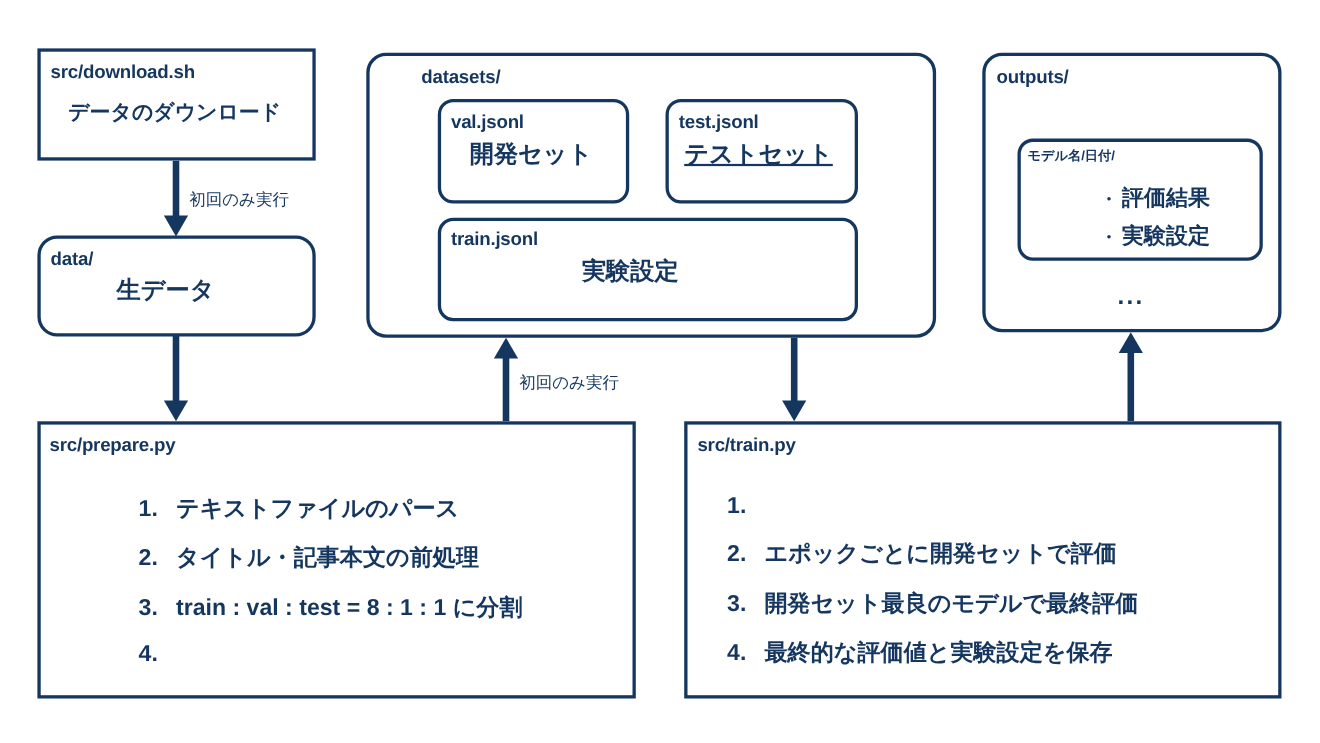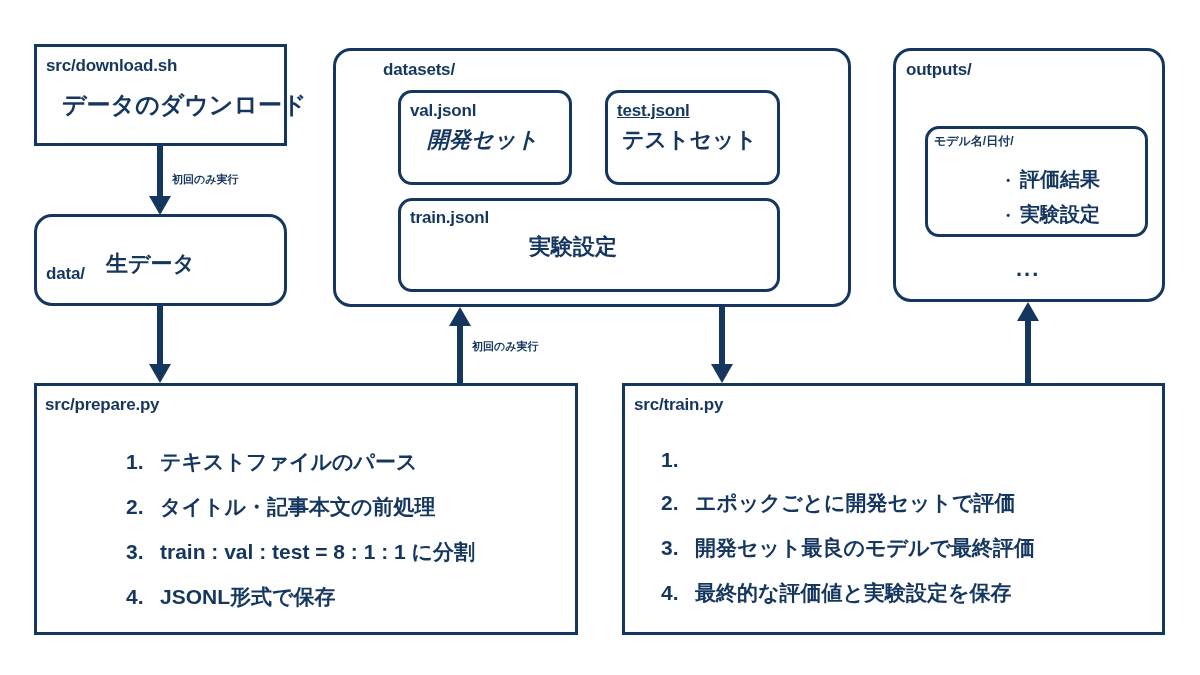--- a/index.html
+++ b/index.html
@@ -34,27 +34,27 @@
     letter-spacing:-0.2px;
   }
   .jp{
     position:absolute;
     font-weight:bold;
     color:#14365f;
     white-space:nowrap;
     line-height:1;
   }
   .jp.big{font-size:22px;}
-  .jp.mid{font-size:24px;}
+  .jp.mid{font-size:19px;}
 
   .arrow-label{
     position:absolute;
-    font-weight:bold;
-    color:#14365f;
-    font-size:11px;
+    font-weight:normal;
+    color:#14365f;
+    font-size:15px;
     white-space:nowrap;
     line-height:1;
   }
 
   .alist{
     position:absolute;
     color:#14365f;
     font-weight:bold;
     font-size:21px;
   }
@@ -138,33 +138,33 @@
     </g>
   </svg>
 
   <div class="box sq" style="left:34px;top:44px;width:253px;height:102px;"></div>
   <div class="tag" style="left:46px;top:57px;text-align:center;">src/download.sh</div>
   <div class="jp mid" style="left:62px;top:93px;">データのダウンロード</div>
 
   <div class="arrow-label" style="left:172px;top:174px;">初回のみ実行</div>
 
   <div class="box rnd" style="left:34px;top:214px;width:253px;height:92px;"></div>
-  <div class="tag" style="left:46px;top:227px;margin-top:38px;">data/</div>
+  <div class="tag" style="left:46px;top:227px;">data/</div>
   <div class="jp big" style="left:106px;top:253px;">生データ</div>
 
   <div class="box rnd" style="left:333px;top:48px;width:518px;height:259px;"></div>
   <div class="tag" style="left:346px;top:61px;margin-left:37px;">datasets/</div>
 
   <div class="box rnd-sm" style="left:398px;top:90px;width:174px;height:95px;"></div>
   <div class="tag" style="left:410px;top:102px;">val.jsonl</div>
-  <div class="jp big" style="left:427px;top:129px;font-style:italic;">開発セット</div>
+  <div class="jp big" style="left:427px;top:129px;">開発セット</div>
 
   <div class="box rnd-sm" style="left:605px;top:90px;width:175px;height:95px;"></div>
-  <div class="tag" style="left:617px;top:102px;text-decoration:underline;">test.jsonl</div>
-  <div class="jp big" style="left:622px;top:129px;">テストセット</div>
+  <div class="tag" style="left:617px;top:102px;">test.jsonl</div>
+  <div class="jp big" style="left:622px;top:129px;text-decoration:underline;">テストセット</div>
 
   <div class="box rnd-sm" style="left:398px;top:198px;width:382px;height:94px;"></div>
   <div class="tag" style="left:410px;top:209px;">train.jsonl</div>
   <div class="jp big" style="left:529px;top:236px;">実験設定</div>
 
   <div class="arrow-label" style="left:472px;top:341px;">初回のみ実行</div>
 
   <div class="box rnd" style="left:893px;top:48px;width:272px;height:254px;"></div>
   <div class="tag" style="left:906px;top:61px;">outputs/</div>
 
@@ -192,21 +192,20 @@
     <div class="arow">
       <span class="anum">2.</span>
       <span class="atxt">タイトル・記事本文の前処理</span>
     </div>
     <div class="arow">
       <span class="anum">3.</span>
       <span class="atxt">train : val : test = 8 : 1 : 1 に分割</span>
     </div>
     <div class="arow">
       <span class="anum">4.</span>
-      <span class="atxt">JSONL形式で保存</span>
     </div>
   </div>
 
   <div class="box sq" style="left:622px;top:383px;width:543px;height:252px;"></div>
   <div class="tag" style="left:634px;top:396px;">src/train.py</div>
   <div class="alist" style="left:661px;top:448px;">
     <div class="arow">
       <span class="anum">1.</span>
     </div>
     <div class="arow">

